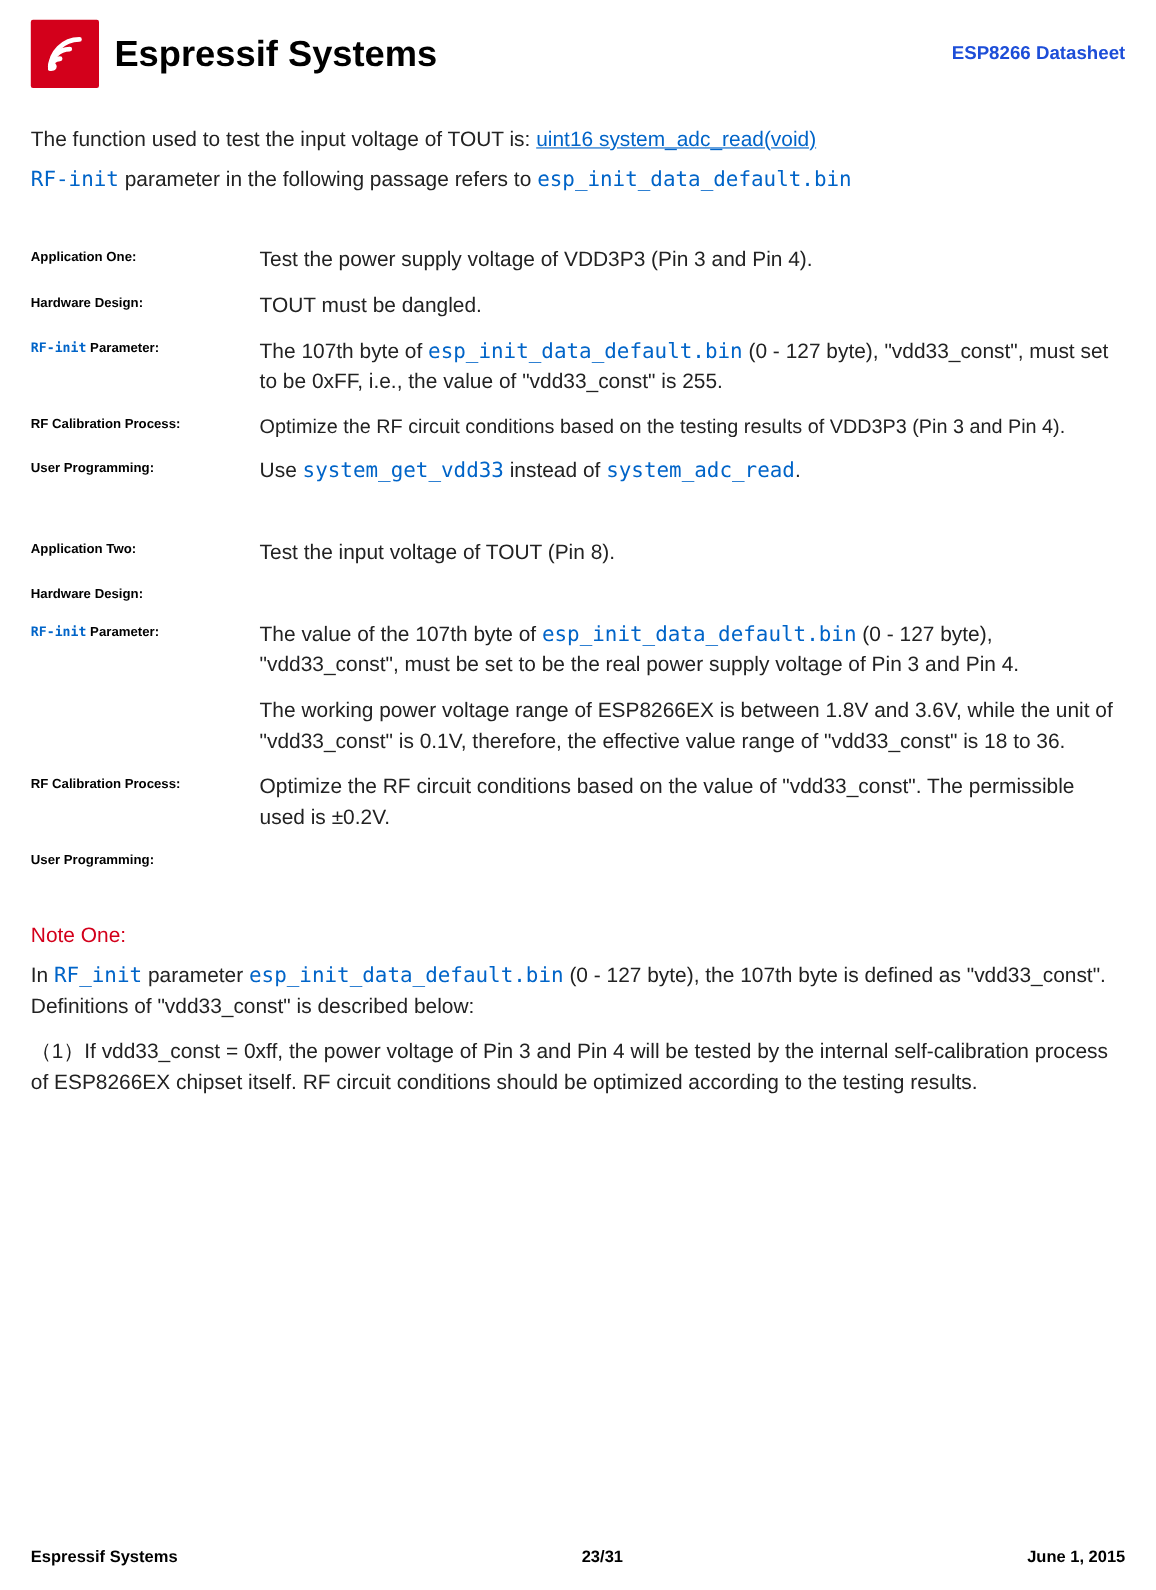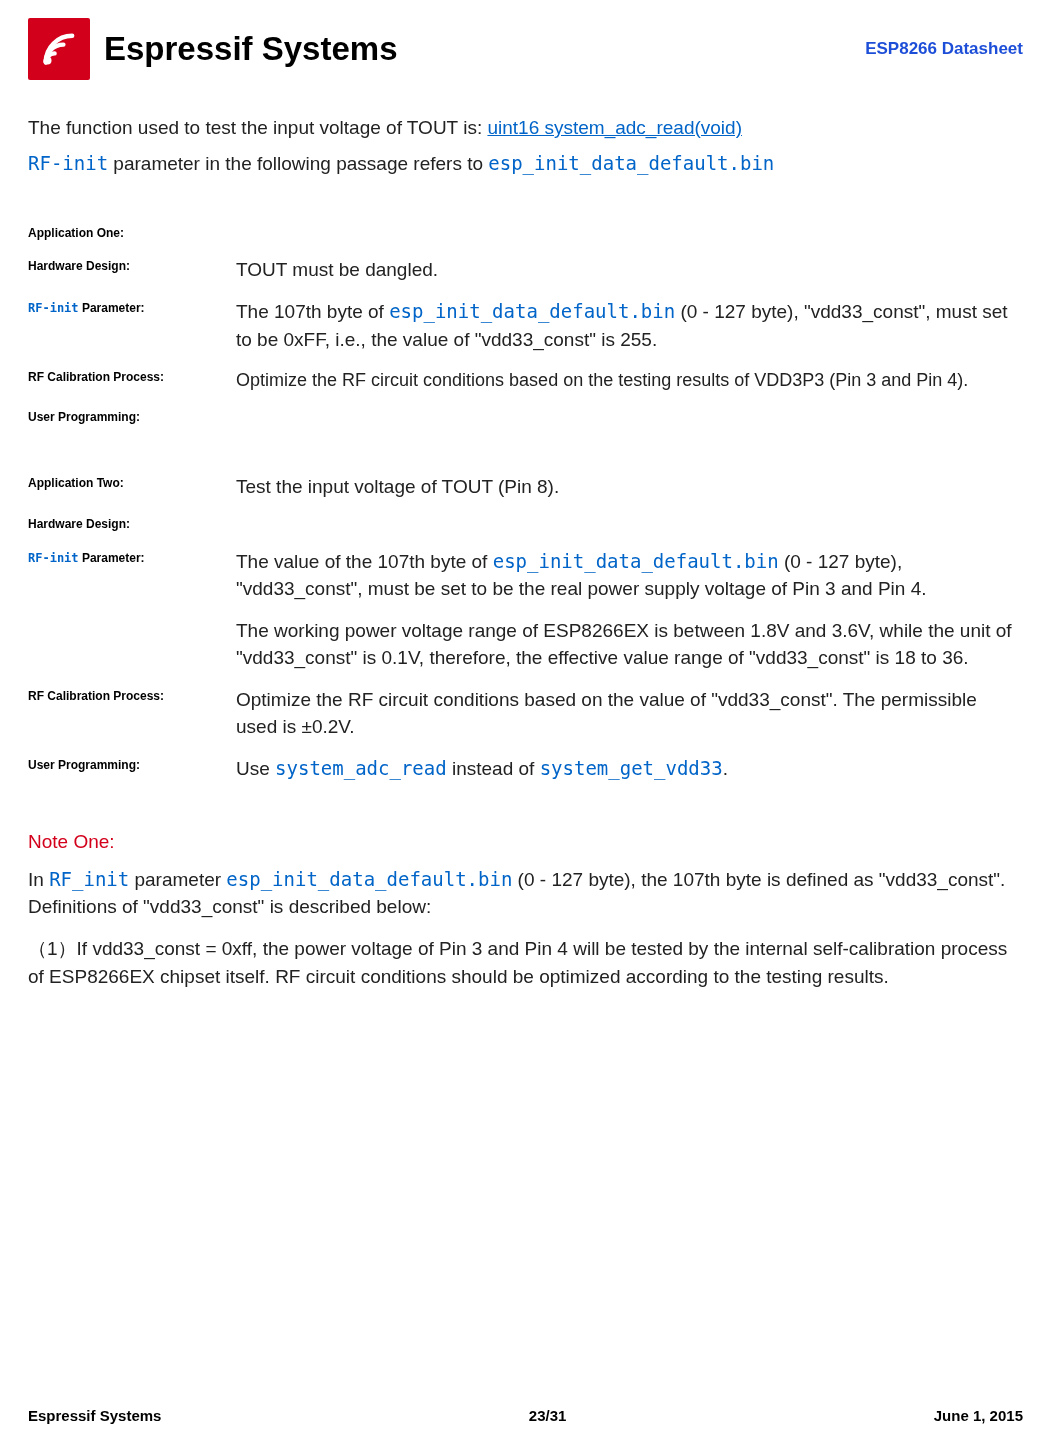--- a/index.html
+++ b/index.html
@@ -126,39 +126,43 @@
   </p>
   <p class="intro">
     <span class="code-blue">RF-init</span><span> parameter in the following passage refers to </span><span class="code-blue">esp_init_data_default.bin</span>
   </p>
 
   <div class="sections">
 
     <div class="section-block">
       <div class="row">
         <div class="label">Application One:</div>
+        <div class="value">Test the power supply voltage of VDD3P3 (Pin 3 and Pin 4).</div>
       </div>
       <div class="row">
         <div class="label">Hardware Design:</div>
         <div class="value">TOUT must be dangled.</div>
       </div>
       <div class="row">
         <div class="label">
           <span class="code-blue">RF-init</span><span> Parameter:</span>
         </div>
         <div class="value">
           <span>The 107th byte of </span><span class="code-blue">esp_init_data_default.bin</span><span>  (0 - 127 byte), "vdd33_const", must set to be 0xFF, i.e., the value of "vdd33_const" is 255.</span>
         </div>
       </div>
       <div class="row">
         <div class="label">RF Calibration Process:</div>
         <div class="value" style="font-size:18px;">Optimize the RF circuit conditions based on the testing results of VDD3P3 (Pin 3 and Pin 4).</div>
       </div>
       <div class="row">
         <div class="label">User Programming:</div>
+        <div class="value">
+          <span>Use </span><span class="code-blue">system_get_vdd33</span><span> instead of </span><span class="code-blue">system_adc_read</span><span>.</span>
+        </div>
       </div>
     </div>
 
     <div class="section-block">
       <div class="row">
         <div class="label">Application Two:</div>
         <div class="value">Test the input voltage of TOUT (Pin 8).</div>
       </div>
       <div class="row">
         <div class="label">Hardware Design:</div>
@@ -173,23 +177,20 @@
           </p>
           <p>The working power voltage range of ESP8266EX is between 1.8V and 3.6V, while the unit of "vdd33_const" is 0.1V, therefore, the effective value range of "vdd33_const" is 18 to 36.</p>
         </div>
       </div>
       <div class="row">
         <div class="label">RF Calibration Process:</div>
         <div class="value">Optimize the RF circuit conditions based on the value of "vdd33_const". The permissible used is ±0.2V.</div>
       </div>
       <div class="row">
         <div class="label">User Programming:</div>
-        <div class="value">
-          <span>Use </span><span class="code-blue">system_adc_read</span><span> instead of </span><span class="code-blue">system_get_vdd33</span><span>.</span>
-        </div>
       </div>
     </div>
 
   </div>
 
   <div class="note-heading">Note One:</div>
   <div class="note-body">
     <p>
       <span>In </span><span class="code-blue">RF_init</span><span> parameter </span><span class="code-blue">esp_init_data_default.bin</span><span>  (0 - 127 byte), the 107th byte is defined as "vdd33_const". Definitions of "vdd33_const" is described below:</span>
     </p>

